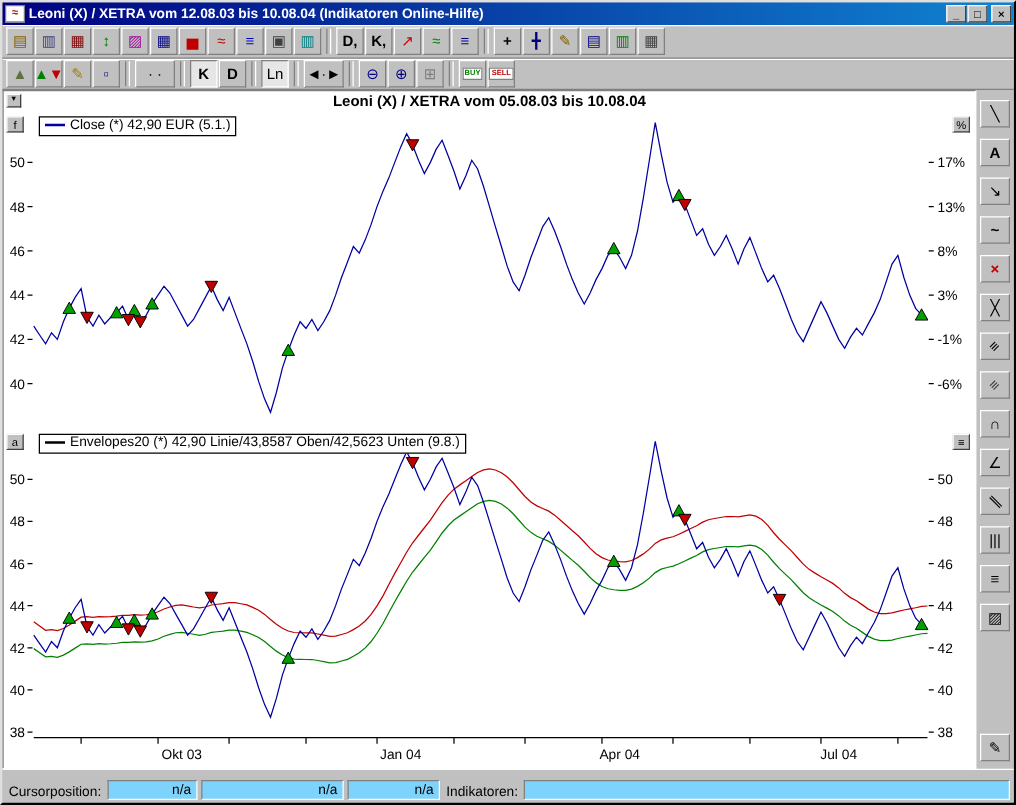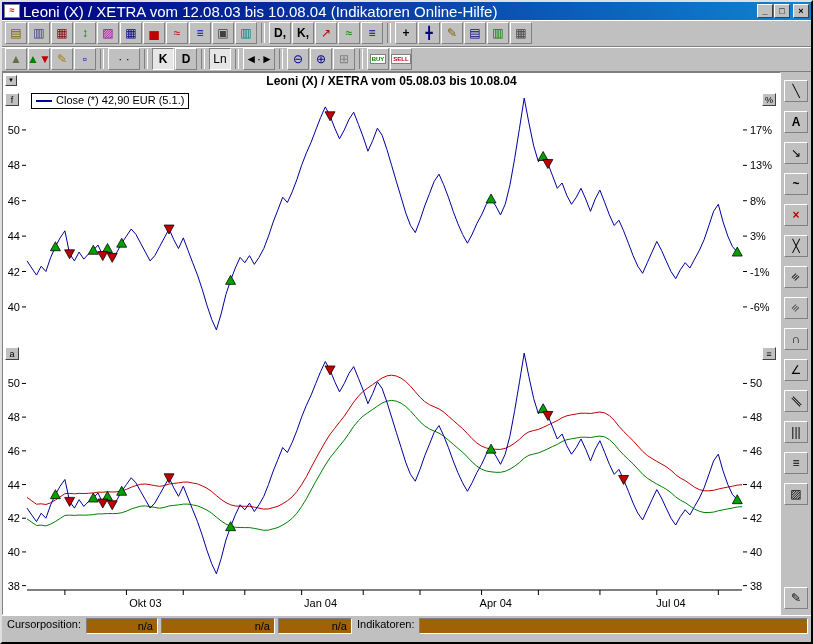--- a/index.html
+++ b/index.html
@@ -6,21 +6,21 @@
   body{width:813px;height:644px;overflow:hidden;background:#c0c0c0;
        font-family:"Liberation Sans",sans-serif;}
   .window{width:813px;height:644px;box-sizing:border-box;
     border:2px solid;border-color:#dfdfdf #000 #000 #dfdfdf;
     background:#c0c0c0;display:flex;flex-direction:column;}
   
   .titlebar{height:18px;flex:0 0 18px;background:linear-gradient(90deg,#000080,#1084d0);
     display:flex;align-items:center;padding:0 2px;gap:3px;}
   .app-icon{width:14px;height:12px;background:#fff;border:1px solid #808080;
     color:#c00000;font-size:9px;line-height:10px;text-align:center;font-weight:bold;flex:0 0 auto;}
-  .title-text{color:#fff;font-size:15px;font-weight:normal;flex:1;white-space:nowrap;overflow:hidden;}
+  .title-text{color:#fff;font-size:11px;font-weight:bold;flex:1;white-space:nowrap;overflow:hidden;}
   .titlebar-controls{display:flex;gap:1px;}
   .win-btn{width:16px;height:14px;background:#c0c0c0;border:1px solid;
     border-color:#fff #404040 #404040 #fff;font-size:9px;line-height:10px;
     text-align:center;padding:0;font-family:"Liberation Sans",sans-serif;font-weight:bold;}
   .win-btn.close{margin-left:2px;}
   
   .toolbar{display:flex;align-items:center;padding:2px 3px;gap:1px;background:#c0c0c0;
     border-bottom:1px solid #808080;box-shadow:inset 0 1px 0 #fff;flex:0 0 auto;}
   .toolbar.row2{padding:1px 3px;}
   .tb{width:22px;height:22px;background:#c0c0c0;border:1px solid;
@@ -46,25 +46,25 @@
   .splitter-btn{position:absolute;left:2px;top:2px;width:12px;height:11px;background:#c0c0c0;
     border:1px solid;border-color:#fff #404040 #404040 #fff;font-size:6px;line-height:9px;
     text-align:center;padding:0;z-index:5;}
   .right-toolbar{width:30px;background:#c0c0c0;display:flex;flex-direction:column;
     align-items:center;gap:9px;padding:8px 0 6px;box-sizing:border-box;}
   .rt{width:24px;height:22px;background:#c0c0c0;border:1px solid;
     border-color:#fff #808080 #808080 #fff;display:inline-flex;align-items:center;
     justify-content:center;font-size:12px;padding:0;font-family:"Liberation Sans",sans-serif;}
   .rt:last-child{margin-top:auto;}
   
-  .statusbar{height:22px;flex:0 0 22px;display:flex;align-items:flex-start;padding:2px 3px;
+  .statusbar{height:22px;flex:0 0 22px;display:flex;align-items:flex-end;padding:2px 3px;
     gap:3px;font-size:11px;border-top:1px solid #fff;background:#c0c0c0;}
   .status-label{padding:0 2px;}
   .status-field{height:16px;box-sizing:border-box;border:1px solid;
-    border-color:#808080 #fff #fff #808080;background:#a16207;line-height:14px;
+    border-color:#808080 #fff #fff #808080;background:#7dd3fc;line-height:14px;
     padding:0 4px;text-align:right;}
   .f1{width:72px;} .f2{width:114px;} .f3{width:74px;} .f4{flex:1;text-align:left;}
   svg{display:block;}
 </style>
 </head>
 <body>
 
 <div class="window">
 
   <div class="titlebar">
@@ -307,20 +307,23 @@
           <line x1="715.3245033112582" y1="249" x2="715.3245033112582" y2="254" stroke="#000"></line>
           <text x="142.37748344370863" y="266" text-anchor="middle" font-size="11" font-family="Liberation Sans, sans-serif" fill="#000">Okt 03</text>
           <text x="317.57615894039736" y="266" text-anchor="middle" font-size="11" font-family="Liberation Sans, sans-serif" fill="#000">Jan 04</text>
           <text x="492.7748344370861" y="266" text-anchor="middle" font-size="11" font-family="Liberation Sans, sans-serif" fill="#000">Apr 04</text>
           <text x="667.9735099337748" y="266" text-anchor="middle" font-size="11" font-family="Liberation Sans, sans-serif" fill="#000">Jul 04</text>
         </svg>
 
       <div class="legend" style="left:28px;top:20px;">
         <span class="sample" id="sample1" style="background: rgb(0, 0, 160);"></span><span>Close (*) 42,90 EUR (5.1.)</span>
       </div>
+      <div class="legend" style="left:28px;top:274px;">
+        <span class="sample" id="sample2" style="background: rgb(0, 0, 0);"></span><span>Envelopes20 (*) 42,90 Linie/43,8587 Oben/42,5623 Unten (9.8.)</span>
+      </div>
 
       <button class="corner-btn" style="left:2px;top:20px;">f</button>
       <button class="corner-btn" style="right:4px;top:20px;">%</button>
       <button class="corner-btn" style="left:2px;top:274px;">a</button>
       <button class="corner-btn" style="right:4px;top:274px;">≡</button>
     </div>
 
     <div class="right-toolbar" id="toolbar-right">
         <button class="rt">
           <span style="color: rgb(0, 0, 0);">╲</span>

